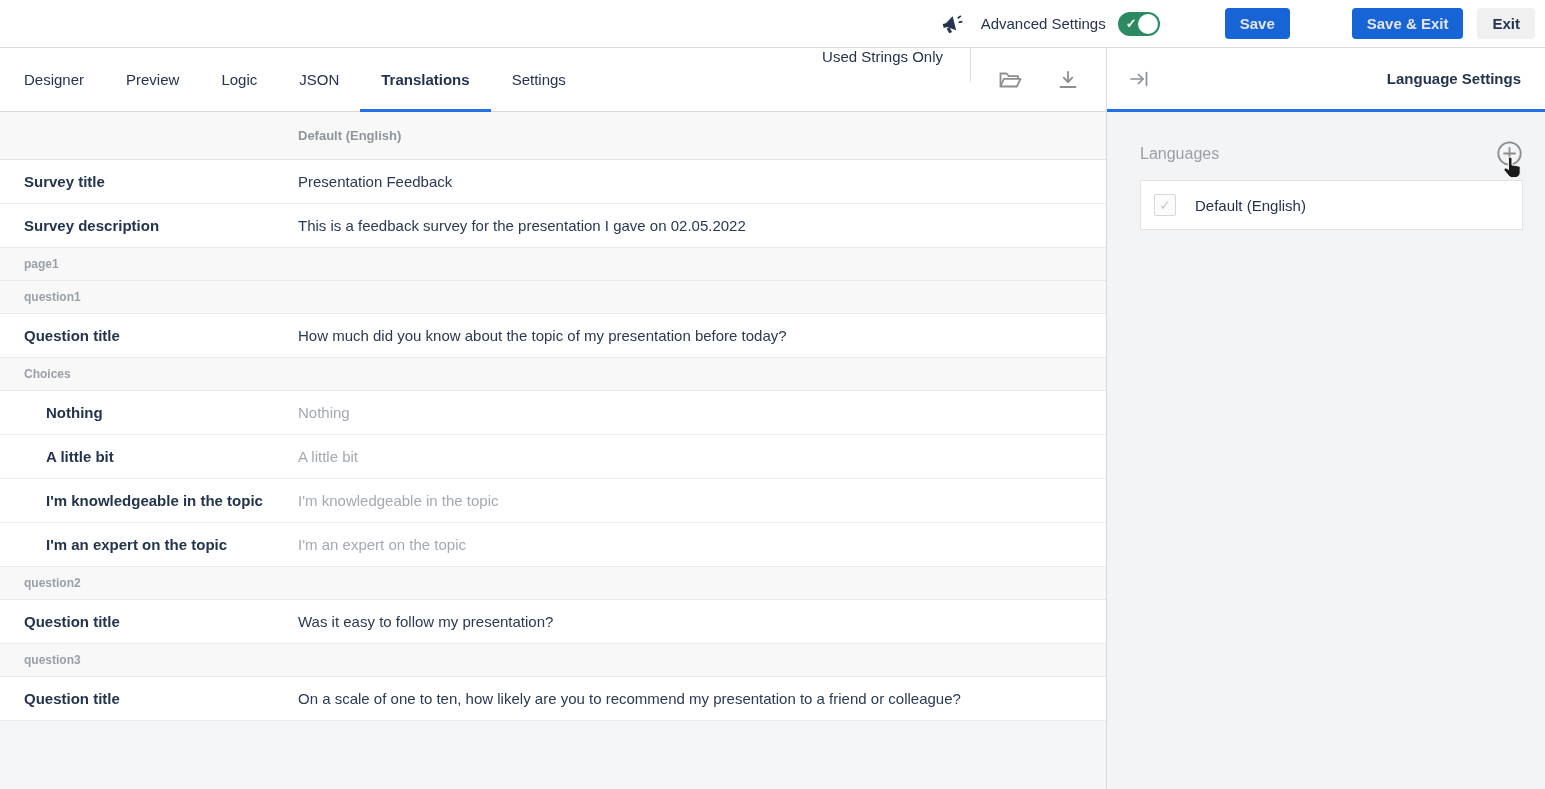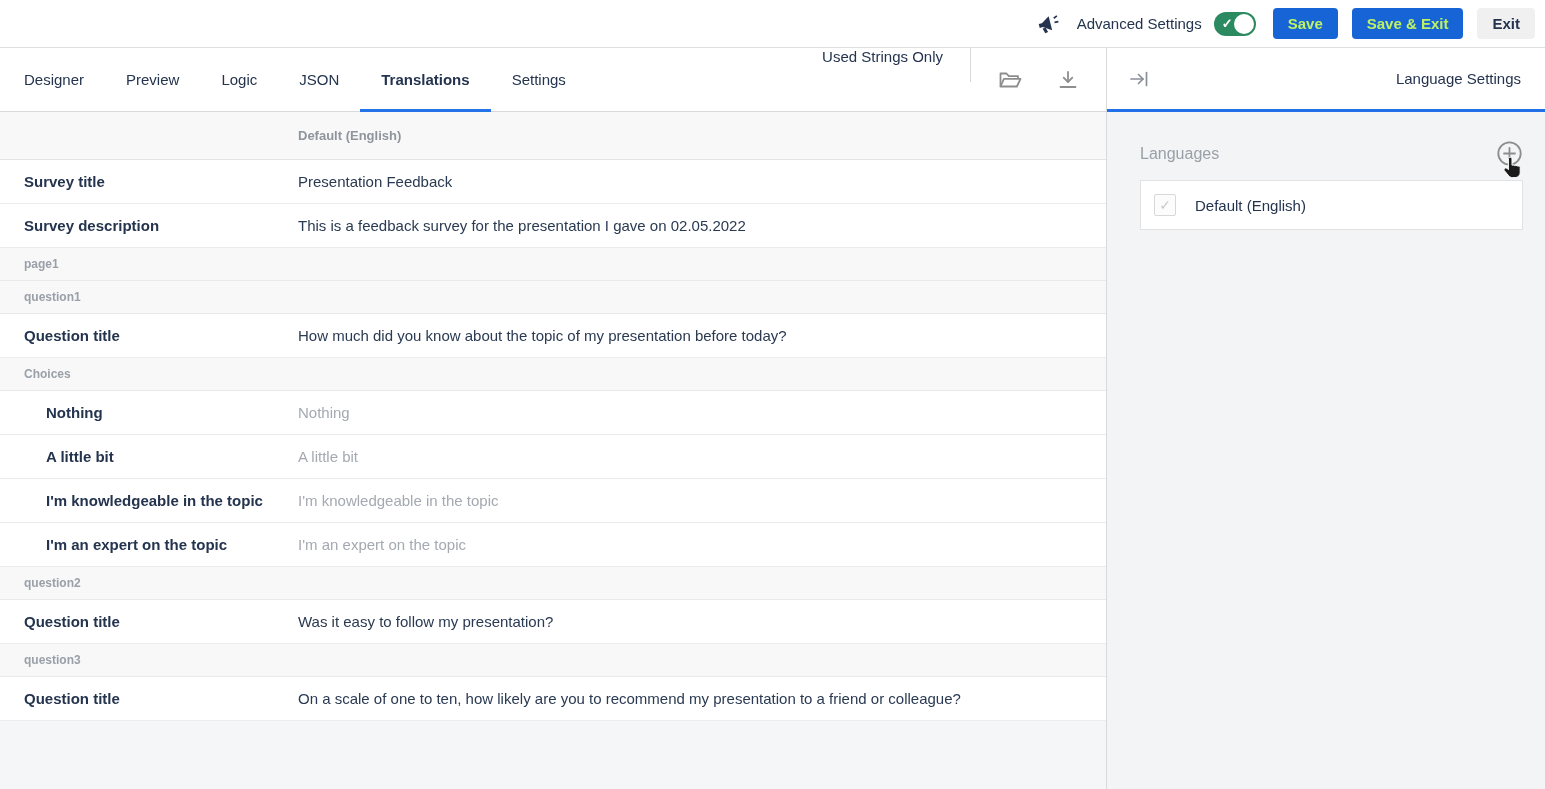--- a/index.html
+++ b/index.html
@@ -15,21 +15,21 @@
   .megaphone-wrap { margin-right:17px; display:flex; align-items:center; cursor:pointer; }
   .adv-label { font-size:15px; color:var(--dark); margin-right:12px; }
   .toggle { width:42px; height:24px; border-radius:12px; background:var(--toggle-green);
     position:relative; margin-right:17px; cursor:pointer; flex:none; }
   .toggle .check { position:absolute; left:8px; top:50%; transform:translateY(-54%);
     color:#fff; font-size:13px; font-weight:bold; line-height:1; }
   .toggle .knob { position:absolute; right:2px; top:2px; width:20px; height:20px;
     border-radius:50%; background:#fff; }
   .btn { height:31px; border:none; border-radius:4px; font-size:15px; font-weight:700;
     padding:0 15px; font-family:inherit; cursor:pointer; }
-  .btn.primary { background:var(--button-blue); color:#bef264; margin-right:14px; }
+  .btn.primary { background:var(--button-blue); color:#e5e5e5; margin-right:14px;margin-left:48px; }
   .btn.secondary { background:#f0f0f0; color:var(--dark); }
 
   
   .workspace { display:flex; height:741px; }
   .main { width:1106px; flex:none; display:flex; flex-direction:column; background:#f5f6f8; }
 
   .tabbar { height:64px; flex:none; background:#fff; border-bottom:1px solid #d9d9d9;
     display:flex; align-items:stretch; padding-left:3px; }
   .tab { position:relative; display:flex; align-items:center; padding:0 21px;
     font-size:15px; color:var(--dark); cursor:pointer; }
@@ -56,21 +56,21 @@
   .cell-label.indent { padding-left:46px; }
   .cell-value { flex:1; padding:10px 24px 10px 0; font-size:15px; color:#2a3a52;
     line-height:23px; cursor:text; }
   .cell-value.placeholder { color:var(--placeholder); }
 
   
   .panel { flex:1; border-left:1px solid #d9d9d9; display:flex; flex-direction:column;
     background:#f3f4f5; }
   .panel-header { height:64px; flex:none; background:#fff; border-bottom:3px solid #2170e8;
     display:flex; align-items:center; padding:0 24px 0 21px; }
-  .panel-title { margin-left:auto; font-size:15px; color:var(--dark); }
+  .panel-title { margin-left:auto; font-size:15px; color:var(--dark);font-weight:bold; }
   .panel-body { flex:1; padding:28px 22px 0 33px; position:relative; }
   .lang-row { display:flex; align-items:center; justify-content:space-between;gap:28px; }
   .lang-label { font-size:16px; color:var(--muted); }
   .plus-btn { display:flex; cursor:pointer; }
   .lang-card { margin-top:13px; background:#fff; border:1px solid #e2e2e2; height:50px;
     display:flex; align-items:center; padding-left:13px; }
   .checkbox { width:22px; height:22px; border:1px solid #d8d8d8; background:#fcfcfc;
     border-radius:2px; display:flex; align-items:center; justify-content:center;
     color:#c9c9c9; font-size:14px; cursor:default; flex:none; }
   .lang-name { margin-left:19px; font-size:15px; color:var(--dark); }

